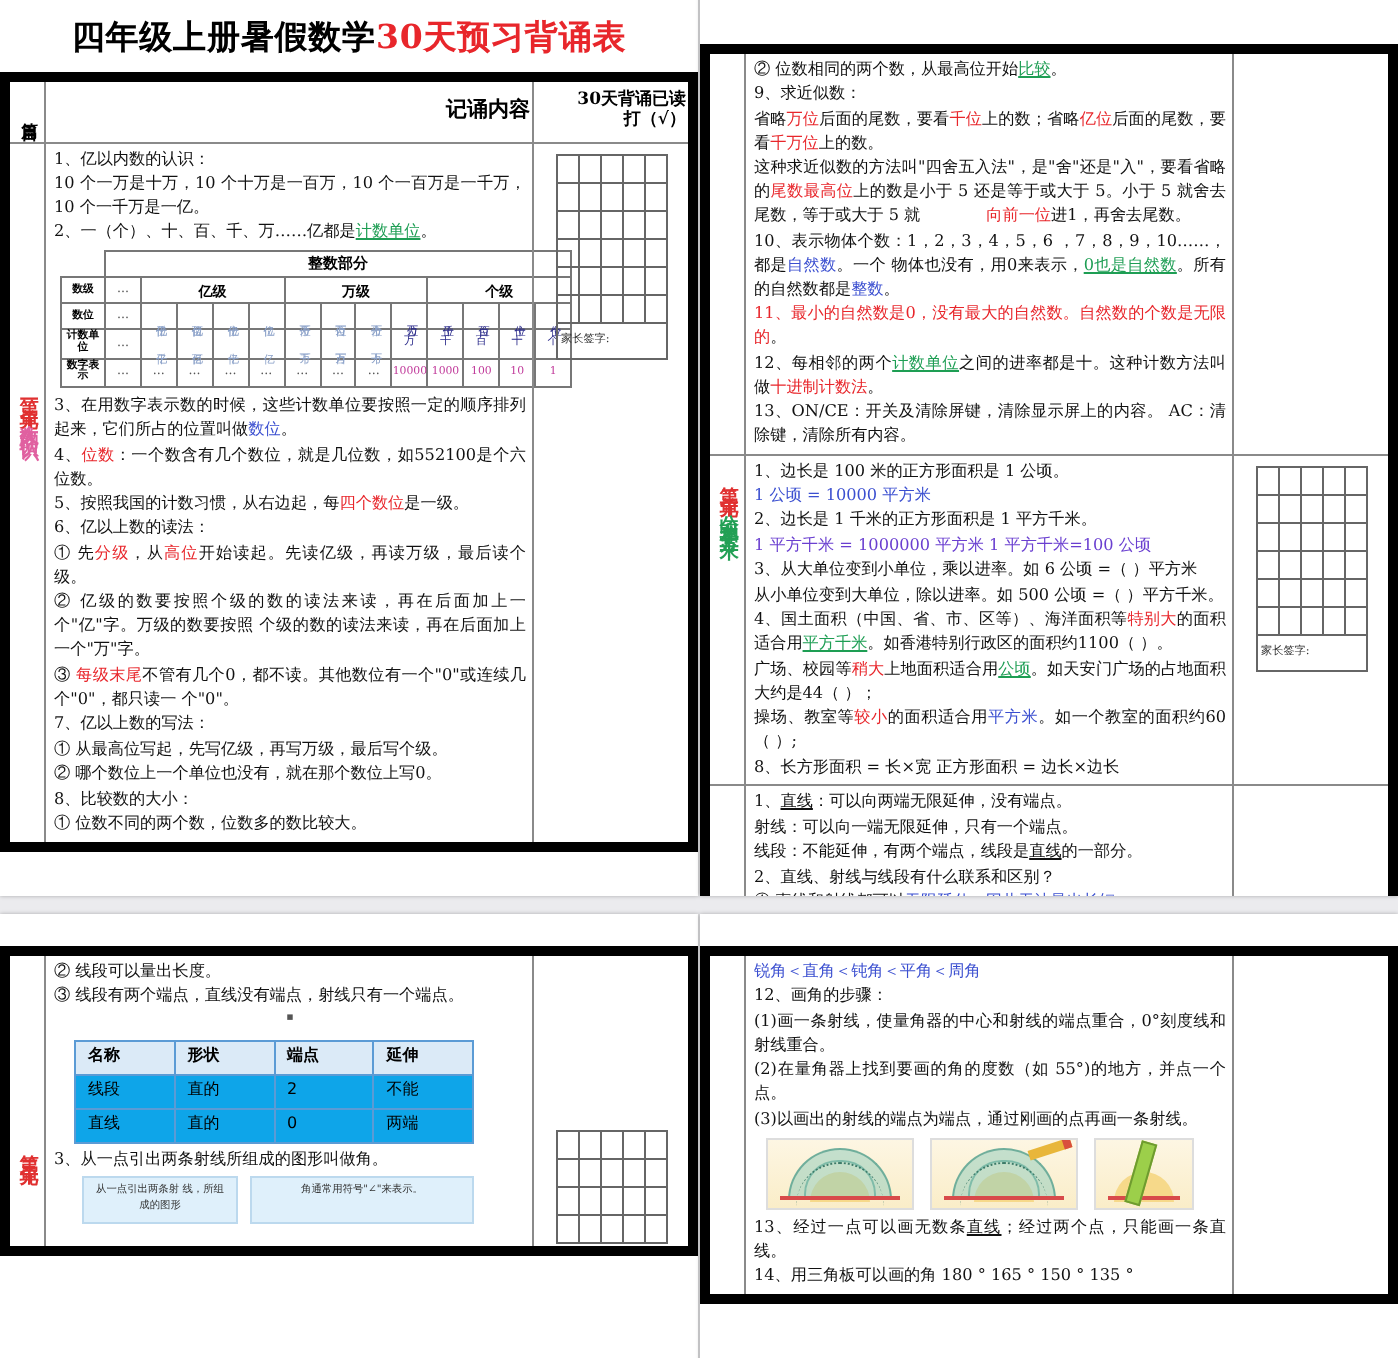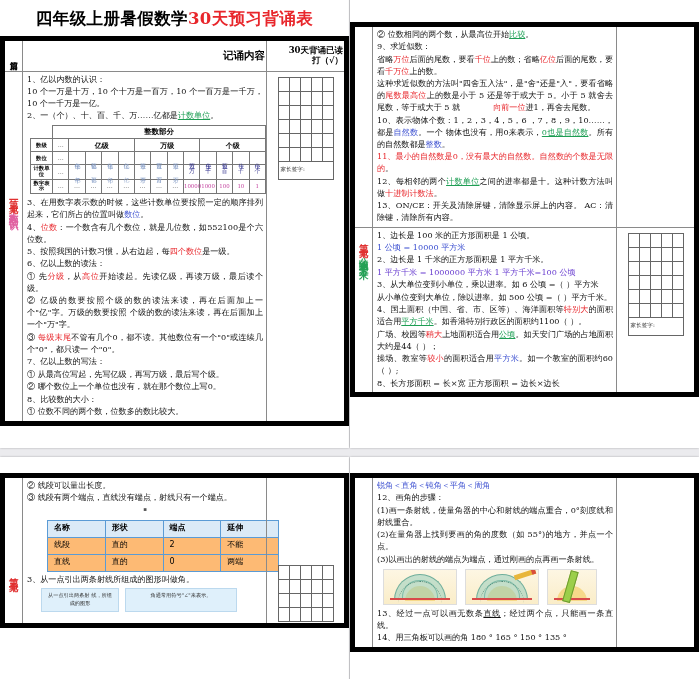--- a/index.html
+++ b/index.html
@@ -103,21 +103,21 @@
   .gU { color: #1e9e54; text-decoration: underline; }
   .b  { color: #3b4fd0; }
   .bU { color: #3b4fd0; }
   .kU { text-decoration: underline; }
   .purple { color: #6a3fd0; }
 
   
   .dv {
     border-collapse: collapse;
     table-layout: fixed;
-    width: 236px;
+    width: 256px;
     margin: 3px 0 3px 3px;
     font-family: "DejaVu Serif","Liberation Serif",serif;
     font-size: 5.6px;
     color: #2a2a8a;
   }
   .dv td {
     border: 1px solid #777;
     text-align: center;
     vertical-align: middle;
     padding: 1px 0;
@@ -129,31 +129,31 @@
   .dv .intpart { font-weight: bold; font-size: 7.5px; color: #000; }
   .dv .vert { writing-mode: vertical-rl; text-orientation: upright; letter-spacing: 0px; margin: 0 auto; }
   .dv .faint { color: #8aa0c8; }
   .dv .dots { color: #555; font-size: 6px; }
   .dv .num { color: #c0399a; font-size: 5.4px; line-height: 1.0; }
 
   
   .lrt {
     border-collapse: collapse;
     table-layout: fixed;
-    width: 232px;
-    margin: 7px 0 2px 20px;
+    width: 200px;
+    margin: 7px 0 2px 10px;
     font-family: "DejaVu Sans","Liberation Sans",sans-serif;
     font-size: 8px;
   }
   .lrt td {
     border: 1.3px solid #5b9bd5;
     height: 17px;
     padding: 1px 6px;
     color: #000;
-    background: #fdba74;
+    background: #0ea5e9;
   }
   .lrt tr.head td { background: #dbeaf7; font-weight: bold; }
 
   
   .anglefig {
     display: flex; gap: 6px; margin: 2px 0 0 14px;
   }
   .afbox {
     background: #dff0fb;
     border: 1px solid #bcd9ee;
@@ -501,20 +501,31 @@
                         <td></td>
                       </tr>
                 <tr>
                         <td class="sig" colspan="5">家长签字:</td>
                       </tr>
               </tbody>
                   </table>
             </div>
           </td>
         </tr>
+        <tr>
+          <td class="unitcell"></td>
+          <td class="body">
+            <p>1、<span class="kU">直线</span>：可以向两端无限延伸，没有端点。</p>
+            <p>射线：可以向一端无限延伸，只有一个端点。</p>
+            <p>线段：不能延伸，有两个端点，线段是<span class="kU">直线</span>的一部分。</p>
+            <p>2、直线、射线与线段有什么联系和区别？</p>
+            <p>① 直线和射线都可以<span class="b">无限延伸</span>，<span class="b">因此无法量出长短</span>。</p>
+          </td>
+          <td></td>
+        </tr>
       </tbody>
         </table>
     </div>
   </div>
 
   <div class="page p-bl">
     <div class="sheet">
       <table class="mtable" style="width:313px;margin-top:16px">
         <colgroup>
             <col class="col-unit">

